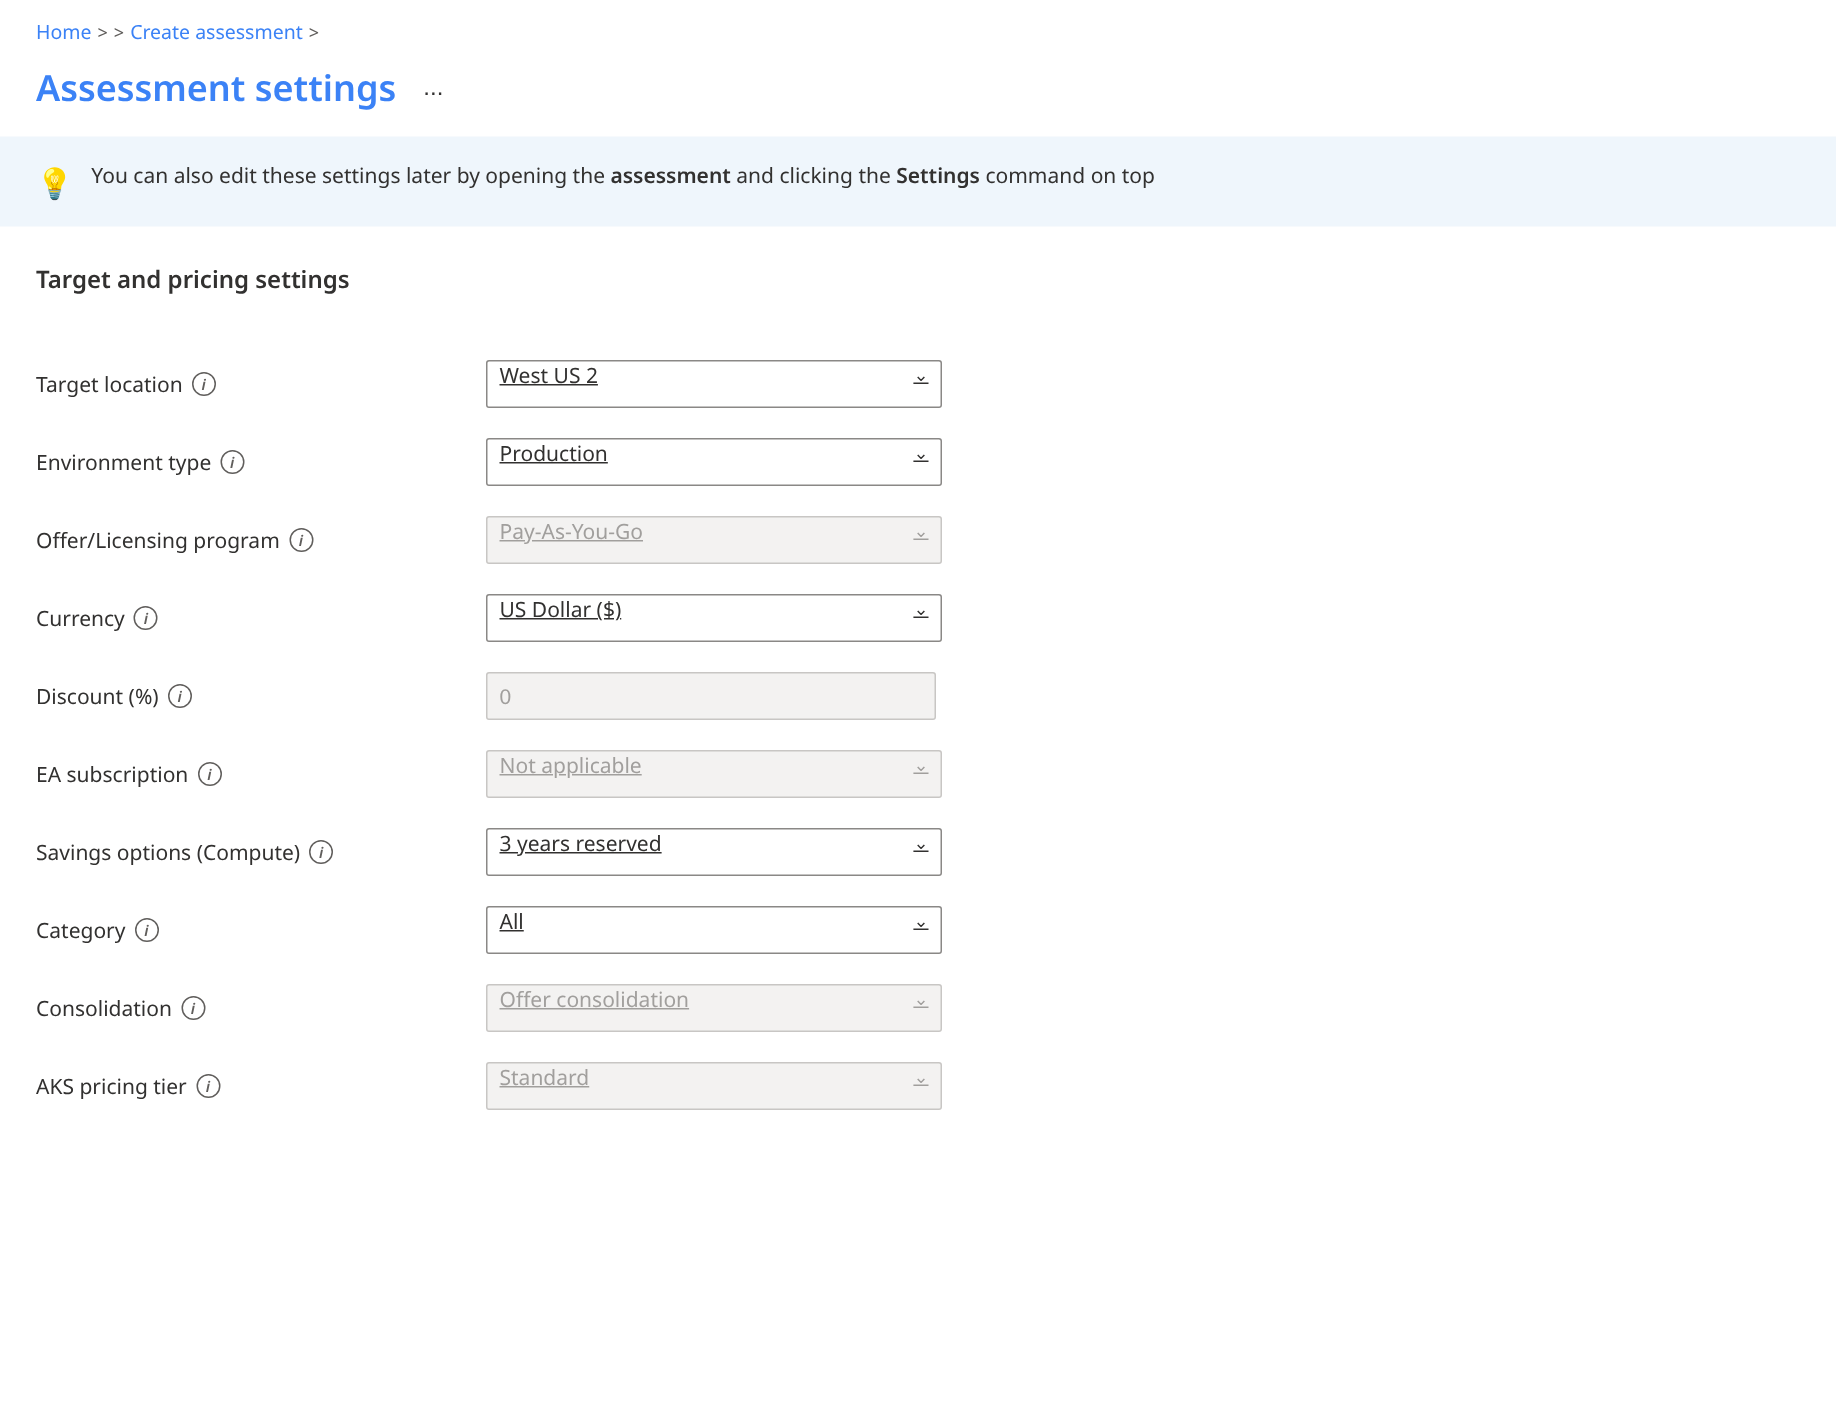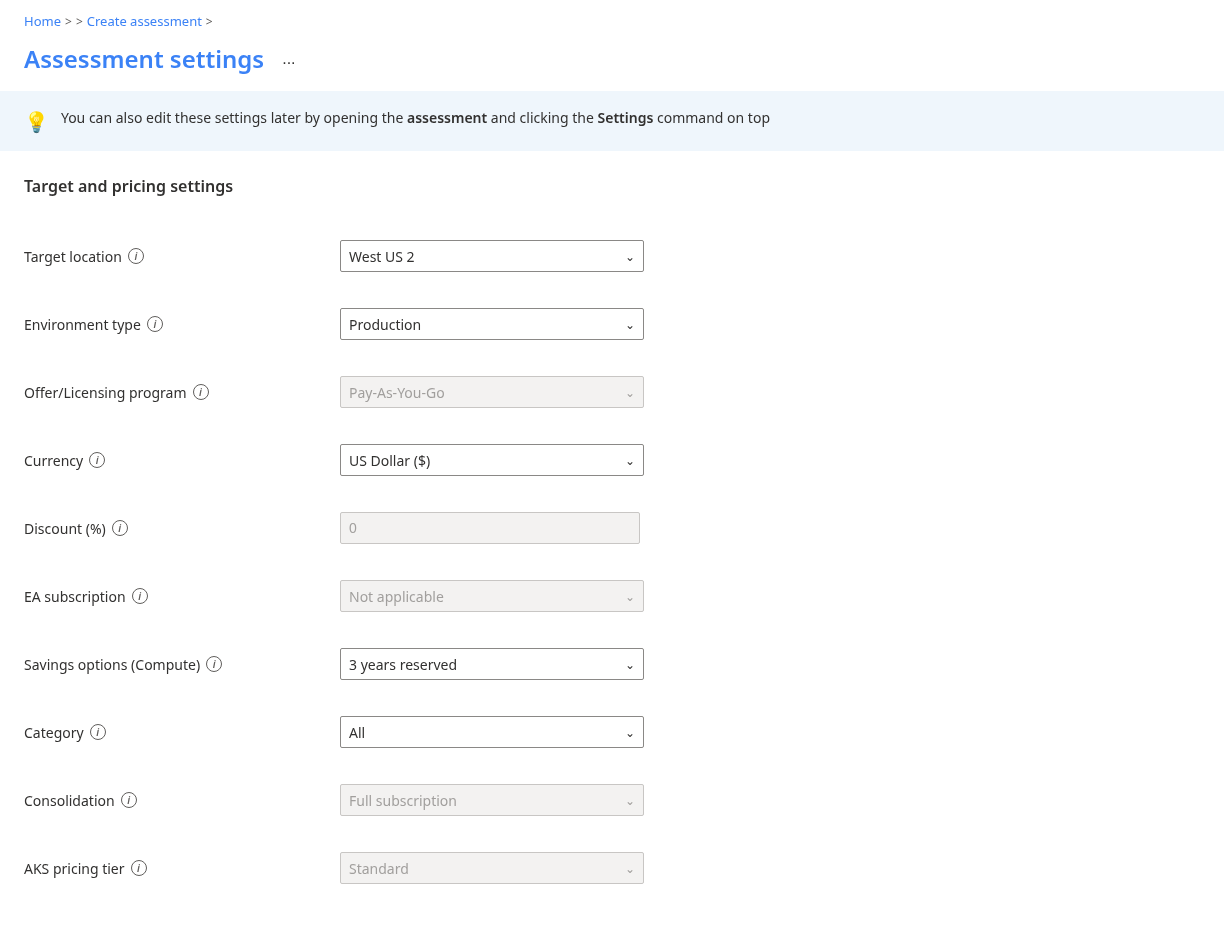--- a/index.html
+++ b/index.html
@@ -69,21 +69,21 @@
     }
     .section-title {
       font-size: 16px;
       font-weight: 600;
       color: #323130;
       margin-bottom: 33px;
     }
     .form-grid {
       display: grid;
       grid-template-columns: 300px 310px;
-      gap: 16px;
+      gap: 0;
     }
     .form-label-cell {
       display: flex;
       align-items: center;
       gap: 6px;
       padding: 10px 0;
       font-size: 14px;
       color: #323130;
       min-height: 52px;
     }
@@ -109,25 +109,26 @@
       font-weight: 600;
     }
     .dropdown {
       width: 304px;
       height: 32px;
       border: 1px solid #8a8886;
       background: #ffffff;
       border-radius: 2px;
       padding: 0 8px;
       display: flex;
-      align-items: center;
+      align-items: flex-start;
       justify-content: space-between;
       cursor: pointer;
       font-size: 14px;
       color: #323130;
+      text-decoration: underline;
     }
     .dropdown.disabled {
       background: #f3f2f1;
       border-color: #c8c6c4;
       color: #a19f9d;
       cursor: not-allowed;
     }
     .dropdown-chevron {
       font-size: 12px;
       color: #323130;
@@ -259,21 +260,21 @@
         <span class="dropdown-chevron">⌄</span>
       </div>
     </div>
 
     <div class="form-label-cell">
       <span>Consolidation</span>
       <span class="info-icon">i</span>
     </div>
     <div class="form-control-cell">
       <div class="dropdown disabled">
-        <span>Full subscription</span>
+        <span>Offer consolidation</span>
         <span class="dropdown-chevron">⌄</span>
       </div>
     </div>
 
     <div class="form-label-cell">
       <span>AKS pricing tier</span>
       <span class="info-icon">i</span>
     </div>
     <div class="form-control-cell">
       <div class="dropdown disabled">

